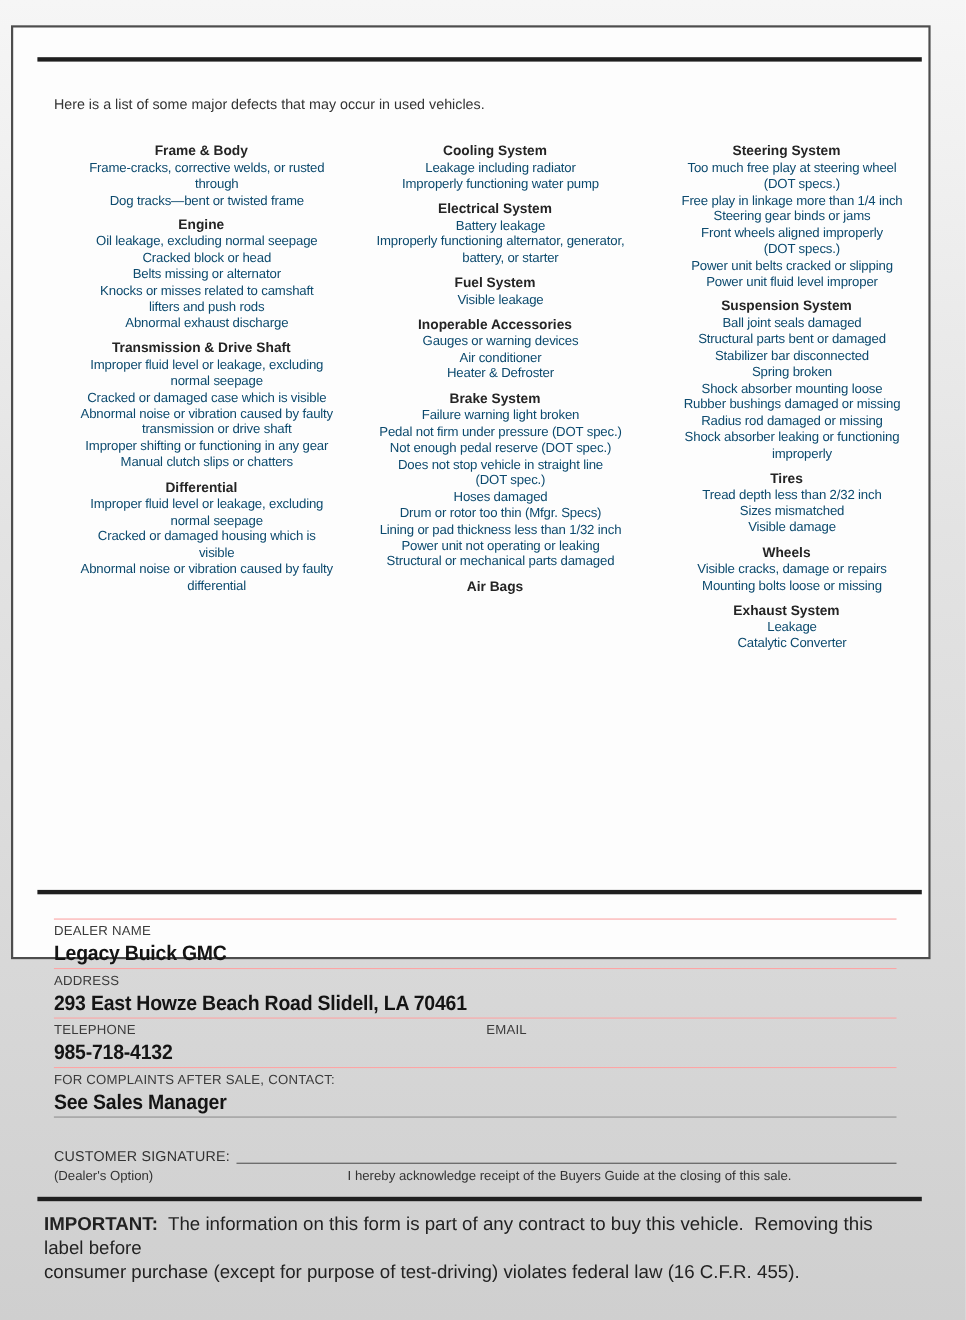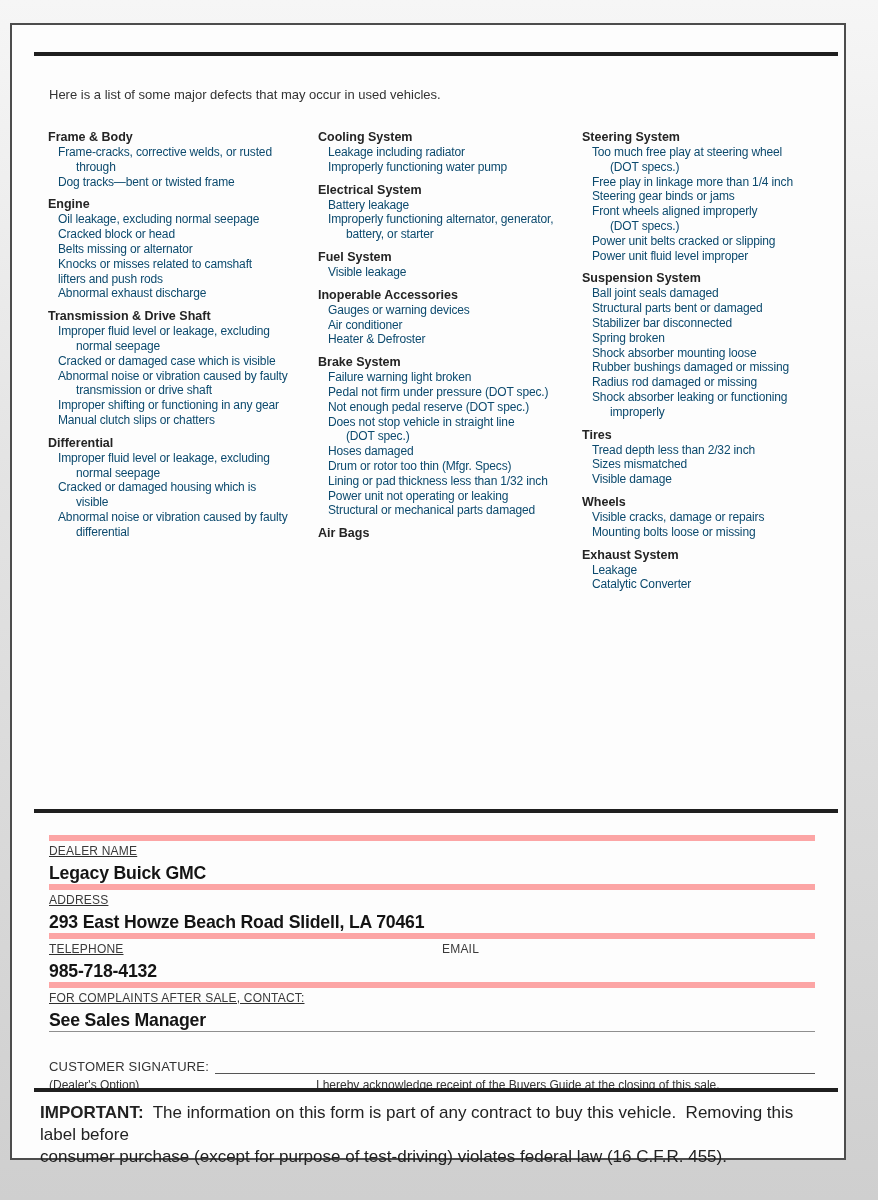--- a/index.html
+++ b/index.html
@@ -4,47 +4,47 @@
 <style>
   * { margin:0; padding:0; box-sizing:border-box; }
   html,body { width:878px; height:1200px; }
   body {
     font-family: "Liberation Sans", sans-serif;
     background: linear-gradient(180deg, #f6f6f6 0%, #e3e3e3 40%, #cfcfcf 100%);
     position: relative;
     color:#2f2f2f;
   }
   .page {
-    position:absolute; left:10px; top:23px; width:836px; height:1137px;
+    position:absolute; left:10px; top:23px; width:836px; height:849px;
     background:#fdfdfd; border:2px solid #4d4d4d;
   }
   .rule { position:absolute; left:22px; right:6px; height:4px; background:#1f1f1f; }
   .rule-top { top:27px; }
   .rule-mid { top:784px; }
   .rule-bottom { top:1063px; }
   .intro { position:absolute; top:62px; left:37px; font-size:13px; color:#333; }
 
   
-  .columns { position:absolute; top:104px; left:36px; display:flex; }
+  .columns { position:absolute; top:104px; left:36px; display:flex;text-align:center; }
   .col { flex:0 0 auto; }
   .col1 { width:270px; }
   .col2 { width:264px; }
   .col3 { width:266px; }
   .section { margin-top:7px; }
   .section:first-child { margin-top:0; }
   .sec-title { font-size:12.5px; font-weight:bold; color:#242424; line-height:16px; }
   .item {
     font-size:12px; line-height:14.8px; letter-spacing:-0.15px; color:#0c4a6e;
     margin-left:10px; padding-left:18px; text-indent:-18px; white-space:pre;
   }
   .item.flush { padding-left:0; text-indent:0; }
 
   
   .form { position:absolute; top:810px; left:37px; width:766px; }
-  .form-row { border-top:6px solid #fca5a5; padding-top:3px; min-height:45px; position:relative;text-decoration:underline; }
+  .form-row { border-top:1px solid #fca5a5; padding-top:3px; min-height:45px; position:relative; }
   .flabel { font-size:12px; color:#3a3a3a; letter-spacing:0.2px; line-height:15px; }
   .fvalue {
     display:inline-block; font-size:19px; font-weight:700; color:#141414;
     transform:scaleX(0.93); transform-origin:left center; margin-top:3px;
     letter-spacing:-0.2px; line-height:22px; white-space:nowrap;
   }
   .split-right { position:absolute; left:393px; top:3px; }
   .form-endline { border-top:1px solid #8f8f8f; height:0; }
   .sig-row { display:flex; align-items:flex-end; margin-top:27px; }
   .sig-label { font-size:13px; color:#333; letter-spacing:0.2px; white-space:nowrap; }

